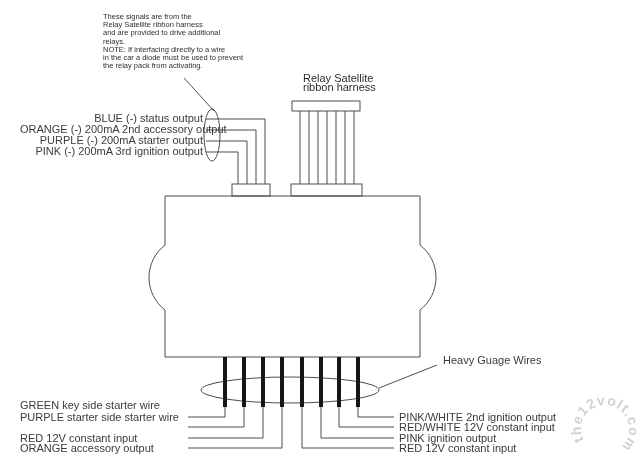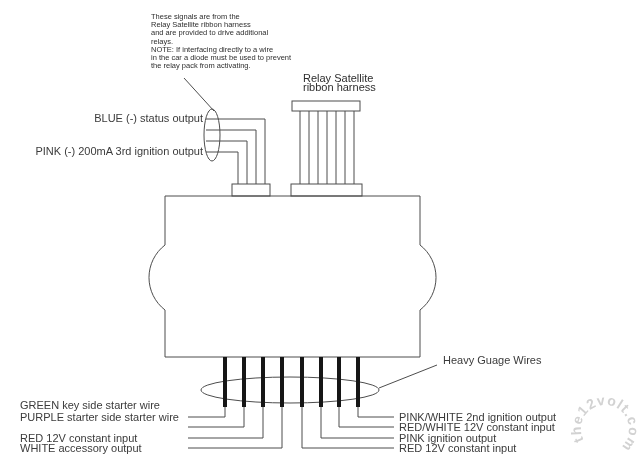--- a/index.html
+++ b/index.html
@@ -1,21 +1,21 @@
 <!DOCTYPE html>
 <html><head>
 <meta charset="utf-8">
 <style>
   html,body{margin:0;padding:0;background:#ffffff;}
   .canvas{
     position:relative;width:640px;height:461px;background:#ffffff;overflow:hidden;
     font-family:"Liberation Sans", sans-serif;color:#3b3b3b;
   }
   .lbl{position:absolute;font-size:11px;line-height:9px;white-space:nowrap;color:#3b3b3b;}
-  .note{position:absolute;left:103px;top:13px;font-size:7.5px;line-height:8.2px;color:#2e2e2e;margin-left:48px;}
+  .note{position:absolute;left:103px;top:13px;font-size:7.5px;line-height:8.2px;color:#2e2e2e;}
   .note div{white-space:nowrap;}
   .harness-label{position:absolute;left:303px;top:74px;font-size:11px;line-height:8.5px;color:#2e2e2e;}
   .right-col{position:absolute;left:20px;width:183px;text-align:right;}
   .rb-col{position:absolute;left:20px;width:163px;text-align:left;}
   .left-col{position:absolute;left:399px;text-align:right;}
   svg.diagram{position:absolute;left:0;top:0;}
   .wm{position:absolute;left:565px;top:389px;}
 </style>
 </head>
 <body>
@@ -74,28 +74,30 @@
     <div>in the car a diode must be used to prevent</div>
     <div>the relay pack from activating.</div>
   </div>
 
   <div class="harness-label">
     <div>Relay Satellite</div>
     <div>ribbon harness</div>
   </div>
 
   <div class="lbl right-col" style="top:114px;">BLUE (-) status output</div>
+  <div class="lbl right-col" style="top:125px;">ORANGE (-) 200mA 2nd accessory output</div>
+  <div class="lbl right-col" style="top:136px;">PURPLE (-) 200mA starter output</div>
   <div class="lbl right-col" style="top:147px;">PINK (-) 200mA 3rd ignition output</div>
 
   <div class="lbl" style="left:443px;top:356px;">Heavy Guage Wires</div>
 
   <div class="lbl rb-col" style="top:413px;">PURPLE starter side starter wire</div>
   <div class="lbl rb-col" style="top:401px;">GREEN key side starter wire</div>
   <div class="lbl rb-col" style="top:434px;">RED 12V constant input</div>
-  <div class="lbl rb-col" style="top:444px;">WHITE accessory output</div>
+  <div class="lbl rb-col" style="top:444px;">ORANGE accessory output</div>
 
   <div class="lbl left-col" style="top:413px;">PINK/WHITE 2nd ignition output</div>
   <div class="lbl left-col" style="top:423px;">RED/WHITE 12V constant input</div>
   <div class="lbl left-col" style="top:434px;">PINK ignition output</div>
   <div class="lbl left-col" style="top:444px;">RED 12V constant input</div>
 
   <svg class="wm" width="80" height="80" viewBox="0 0 80 80">
     <defs>
       <path id="wmcircle" d="M 40,40 m -24,0 a 24,24 0 1,1 48,0 a 24,24 0 1,1 -48,0"></path>
     </defs>

